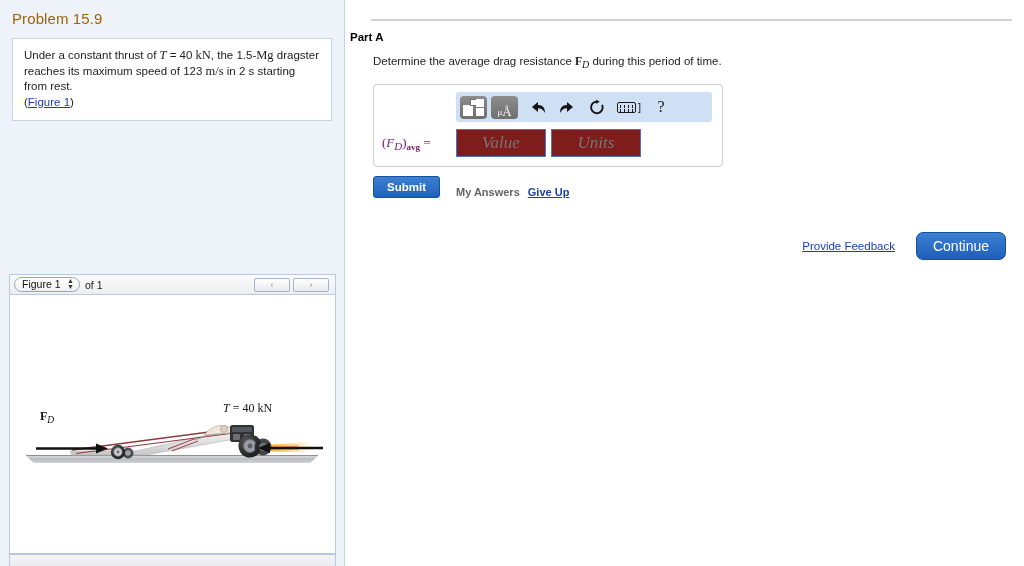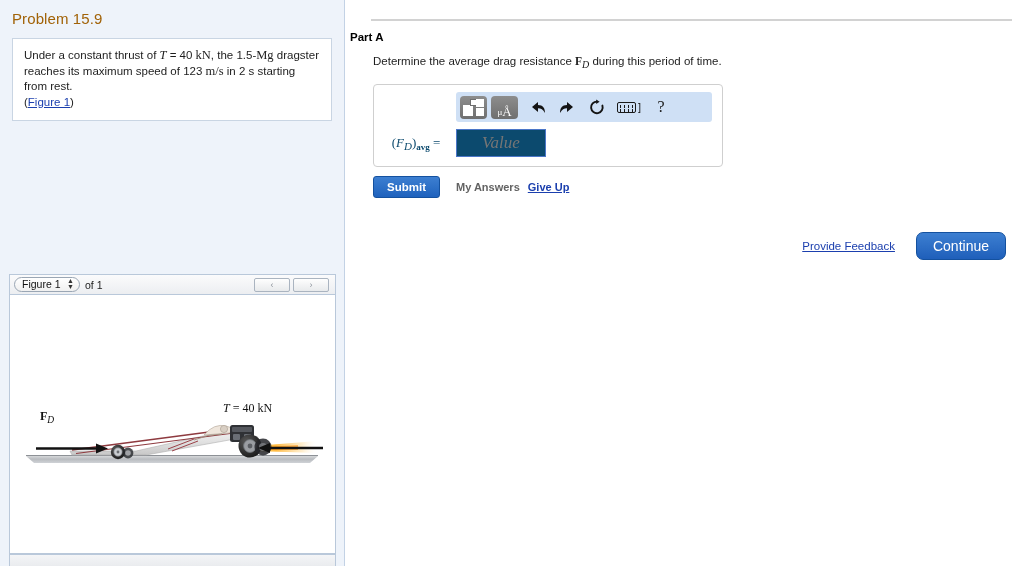--- a/index.html
+++ b/index.html
@@ -248,48 +248,48 @@
       linear-gradient(to right, #1a1a1a 1.5px, transparent 1.5px) 2px 2px/4px 3px repeat-x,
       linear-gradient(to right, #1a1a1a 1.5px, transparent 1.5px) 2px 6px/4px 3px repeat-x;
   }
   .answer-row {
     display: flex;
     align-items: center;
     margin-top: 7px;
   }
   .answer-label {
     width: 68px;
-    text-align: center;
+    text-align: left;
     padding-right: 6px;
     font-family: "Liberation Serif", serif;
     font-size: 13px;
-    color: #0c4a6e;
+    color: #701a75;
     white-space: nowrap;
   }
   .answer-label .sub-it { font-style: italic; font-size: 11px; vertical-align: -3px; }
   .answer-label .sub-bold { font-weight: bold; font-size: 9px; vertical-align: -3px; font-style: normal;}
   .ans-input {
     height: 28px;
     border: 1px solid #4a76c8;
-    background: #0c4a6e;
+    background: #7f1d1d;
     font-family: "Liberation Serif", serif;
     font-style: italic;
     font-size: 17px;
     color: #9d9d9d;
     padding: 0 8px;
     box-sizing: border-box;
     outline: none;
   }
   .ans-value { width: 90px; text-align: center; }
   .ans-units { width: 90px; text-align: center; margin-left: 5px; }
 
   .submit-row {
     margin-top: 9px;
     display: flex;
-    align-items: center;
+    align-items: flex-end;
   }
   .submit-btn {
     background: linear-gradient(to bottom, #3d7fd1 0%, #1f62bd 100%);
     border: 1px solid #14519f;
     border-radius: 3px;
     color: #ffffff;
     font-size: 11.5px;
     font-weight: bold;
     padding: 4px 13px;
     cursor: pointer;
@@ -540,20 +540,21 @@
             <span style="font-size:11px; margin-left:2px;">]</span>
           </div>
 
           <div class="icon-btn" style="font-size:16px; font-family:'Liberation Serif',serif;">?</div>
 
         </div>
 
         <div class="answer-row">
           <div class="answer-label"><span>(</span><span style="font-style:italic;">F</span><span class="sub-it">D</span><span>)</span><span class="sub-bold">avg</span> <span>=</span></div>
           <input class="ans-input ans-value" type="text" placeholder="Value" style="">
+          <input class="ans-input ans-units" type="text" placeholder="Units" style="">
         </div>
 
       </div>
 
       <div class="submit-row">
         <button class="submit-btn">Submit</button>
         <span class="my-answers">My Answers</span>
         <span class="give-up">Give Up</span>
       </div>
 

